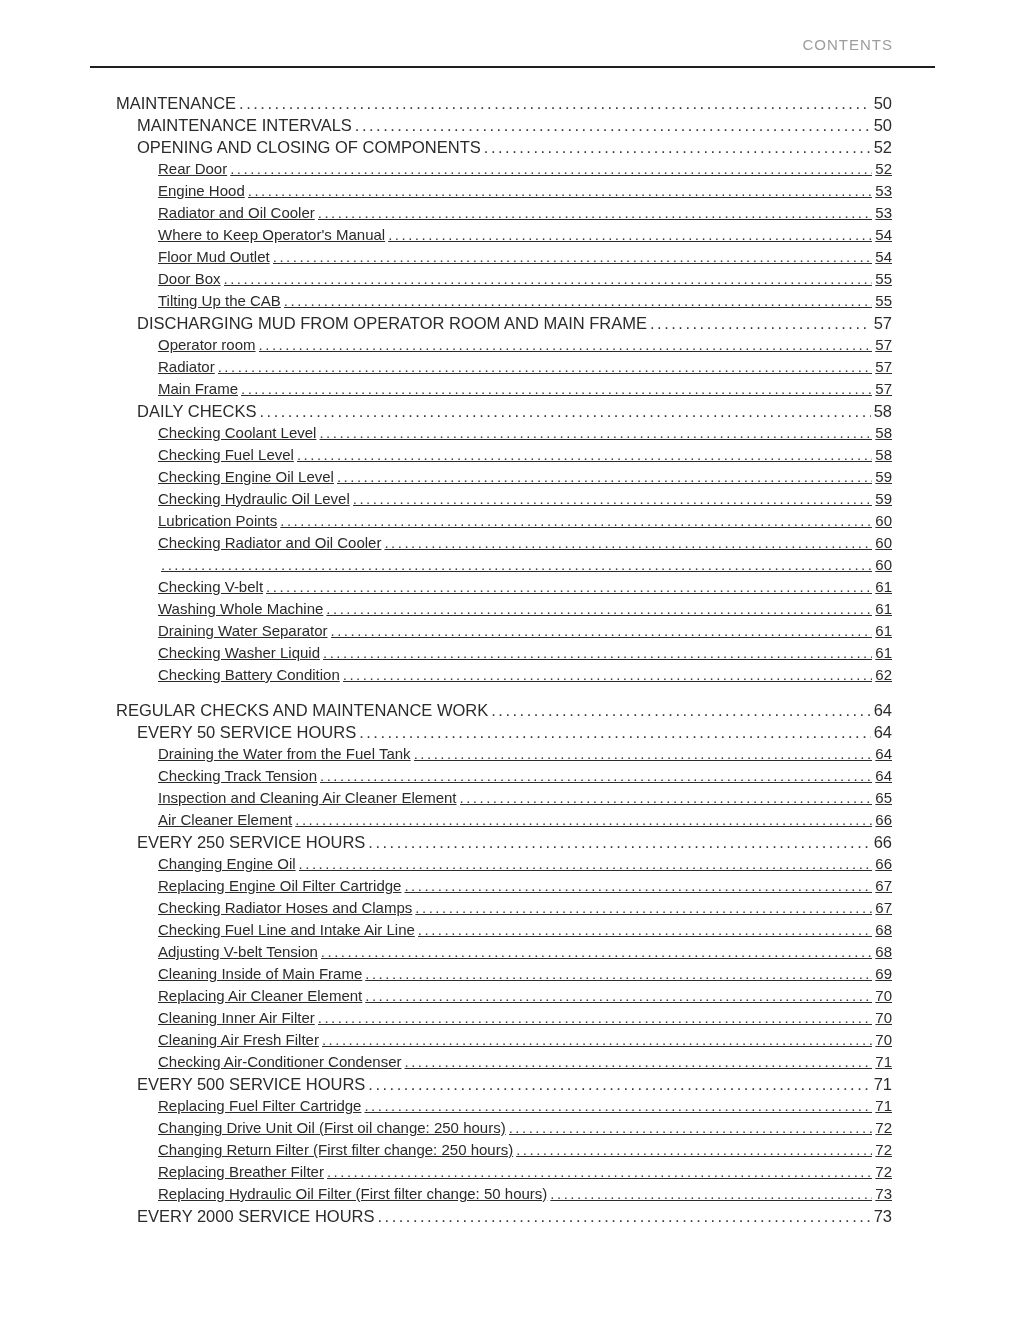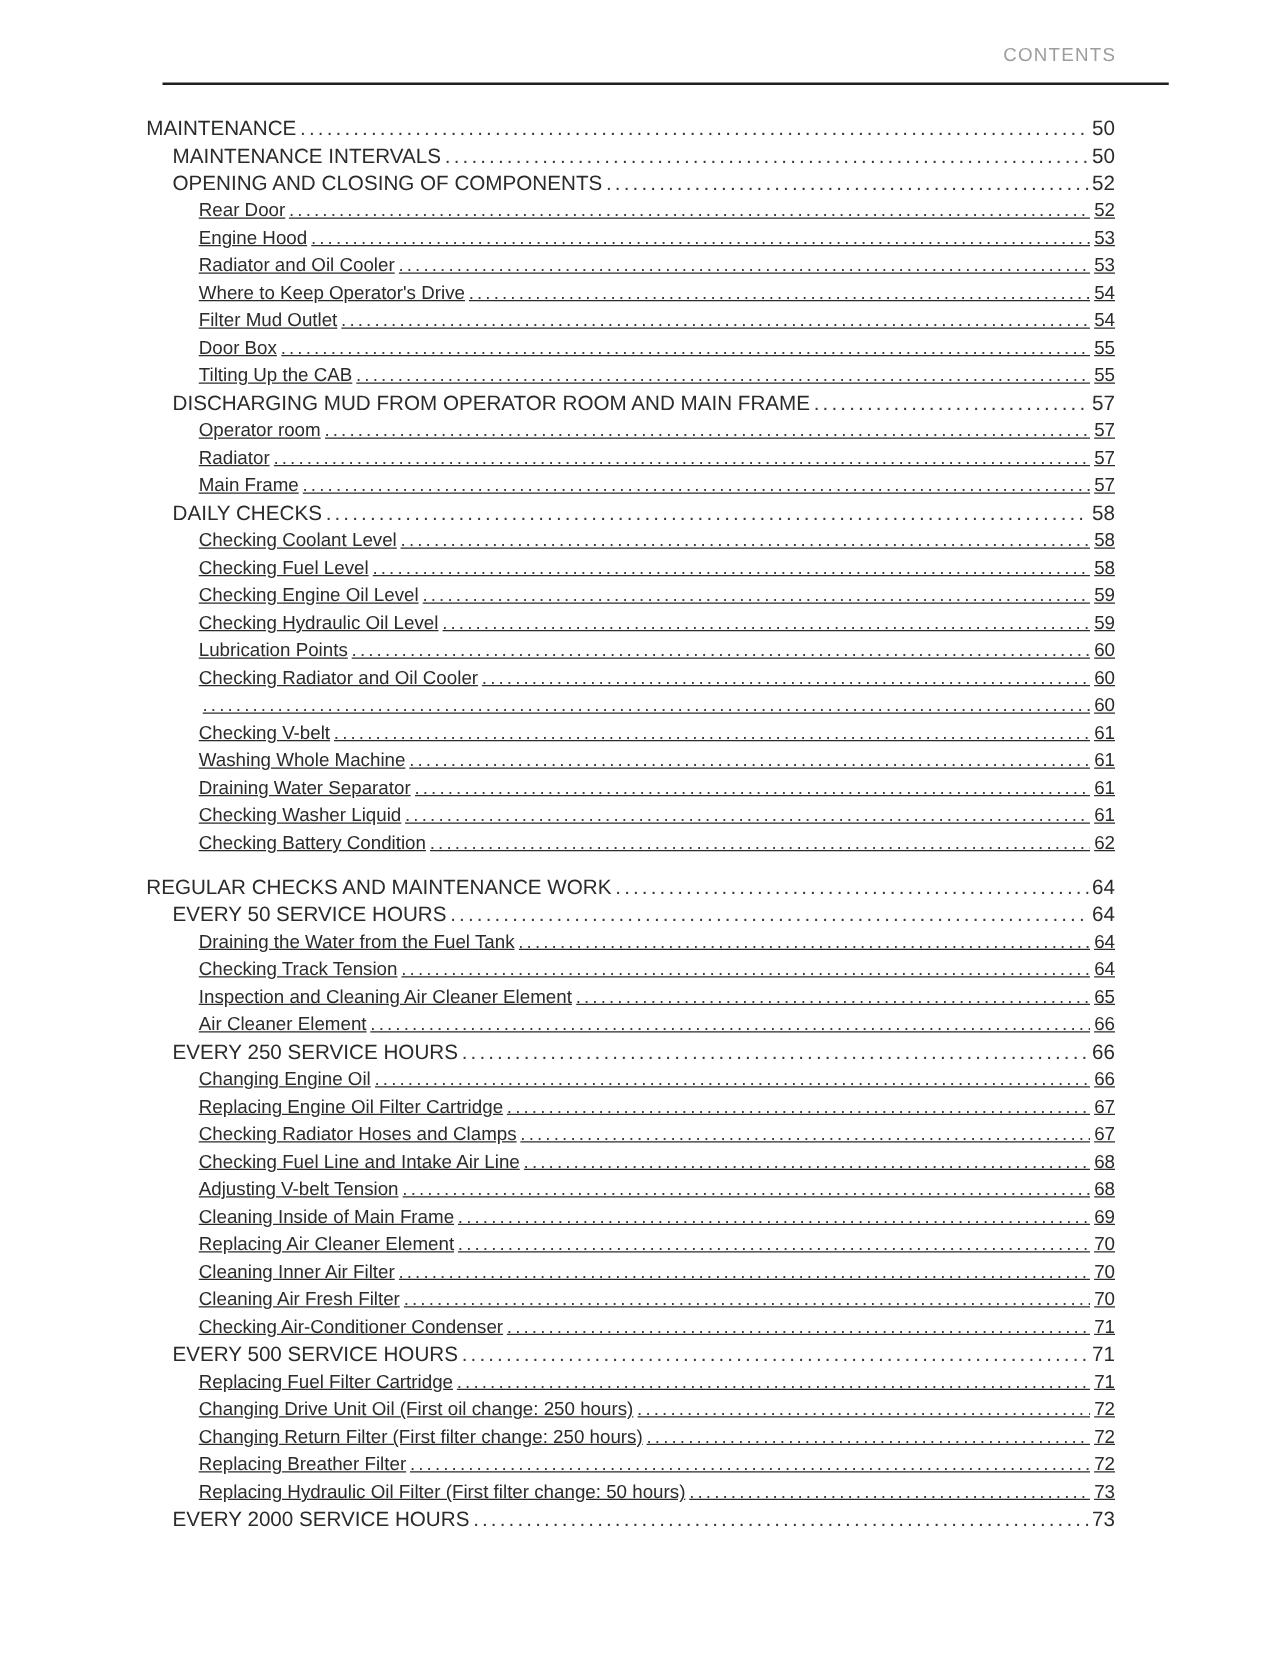--- a/index.html
+++ b/index.html
@@ -9,38 +9,37 @@
   }
   .page {
     position: relative;
     width: 1024px;
     height: 1326px;
     background: #ffffff;
     font-family: "Liberation Sans", "DejaVu Sans", sans-serif;
     color: #2b2b2b;
     box-sizing: border-box;
     overflow: hidden;
-    padding-left: 40px;
   }
   .header-bar {
     padding: 36px 131px 0 90px;
     text-align: right;
   }
   .header-text {
     color: #9d9d9d;
     font-size: 15px;
     letter-spacing: 1px;
   }
   .header-rule {
     border: none;
     border-top: 2px solid #1f1f1f;
     margin: 12px 89px 0 90px;
   }
   .toc {
-    margin: 24px 132px 0 77px;
+    margin: 24px 132px 0 116px;
   }
   .toc-row {
     display: flex;
     align-items: baseline;
     line-height: 22px;
     font-size: 16.5px;
   }
   .toc-row.level-0 { padding-left: 0; }
   .toc-row.level-0:not(:first-child) { margin-top: 13px; align-items: center; }
   .toc-row.level-1 { padding-left: 21px; justify-content: flex-end; }
@@ -96,26 +95,26 @@
         <span class="toc-label">Engine Hood</span>
         <span class="toc-dots">............................................................................................................................................................................................................................................................................................................</span>
         <span class="toc-page">53</span>
       </div>
       <div class="toc-row level-2">
         <span class="toc-label">Radiator and Oil Cooler</span>
         <span class="toc-dots">............................................................................................................................................................................................................................................................................................................</span>
         <span class="toc-page">53</span>
       </div>
       <div class="toc-row level-2">
-        <span class="toc-label">Where to Keep Operator's Drive</span>
+        <span class="toc-label">Where to Keep Operator's Manual</span>
         <span class="toc-dots">............................................................................................................................................................................................................................................................................................................</span>
         <span class="toc-page">54</span>
       </div>
       <div class="toc-row level-2">
-        <span class="toc-label">Filter Mud Outlet</span>
+        <span class="toc-label">Floor Mud Outlet</span>
         <span class="toc-dots">............................................................................................................................................................................................................................................................................................................</span>
         <span class="toc-page">54</span>
       </div>
       <div class="toc-row level-2">
         <span class="toc-label">Door Box</span>
         <span class="toc-dots">............................................................................................................................................................................................................................................................................................................</span>
         <span class="toc-page">55</span>
       </div>
       <div class="toc-row level-2">
         <span class="toc-label">Tilting Up the CAB</span>

